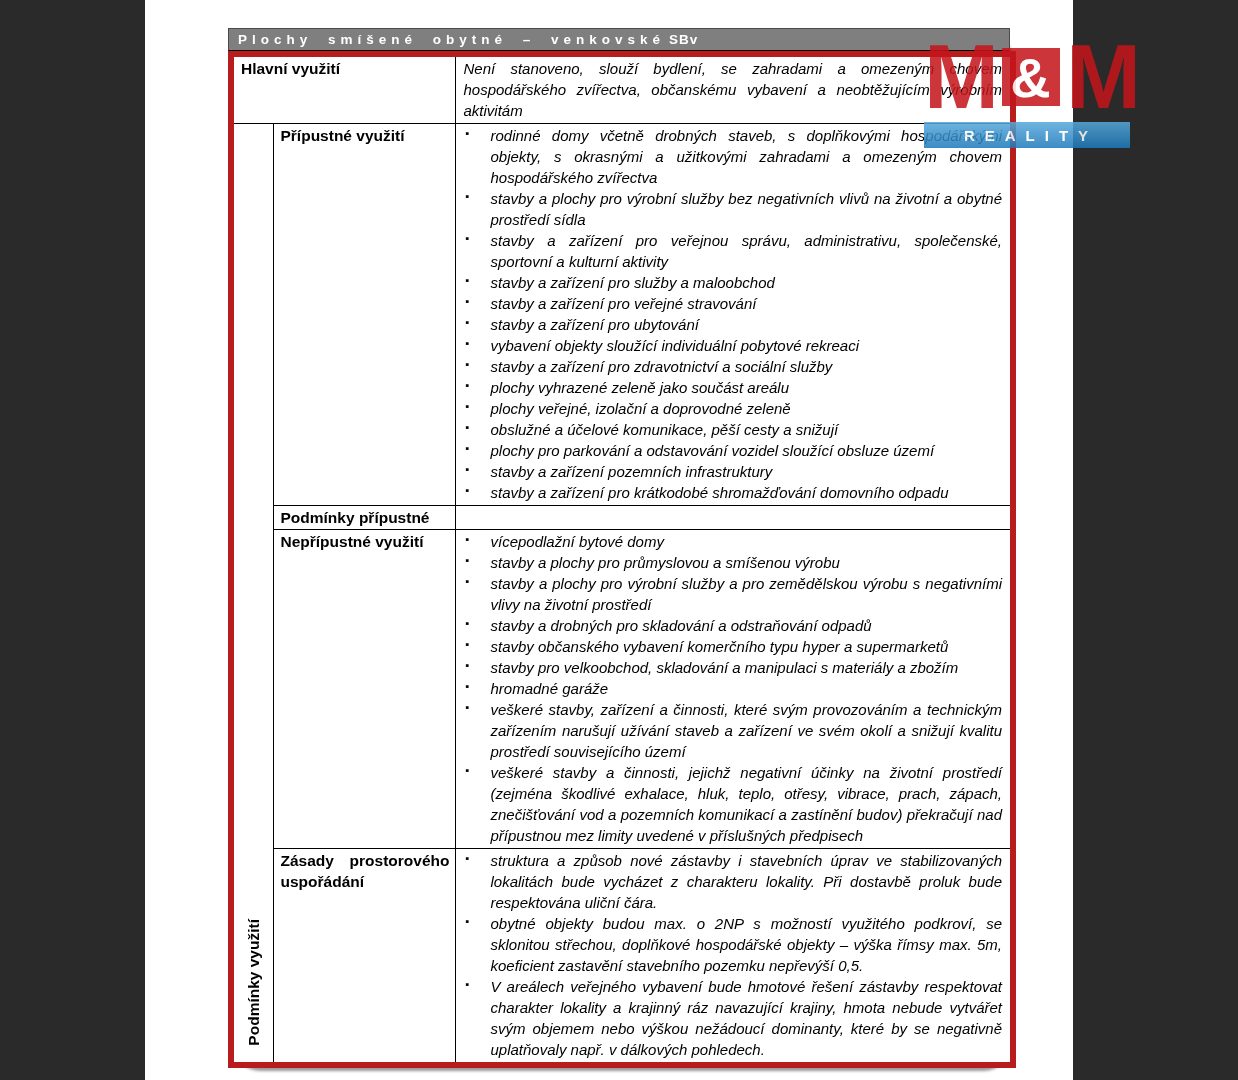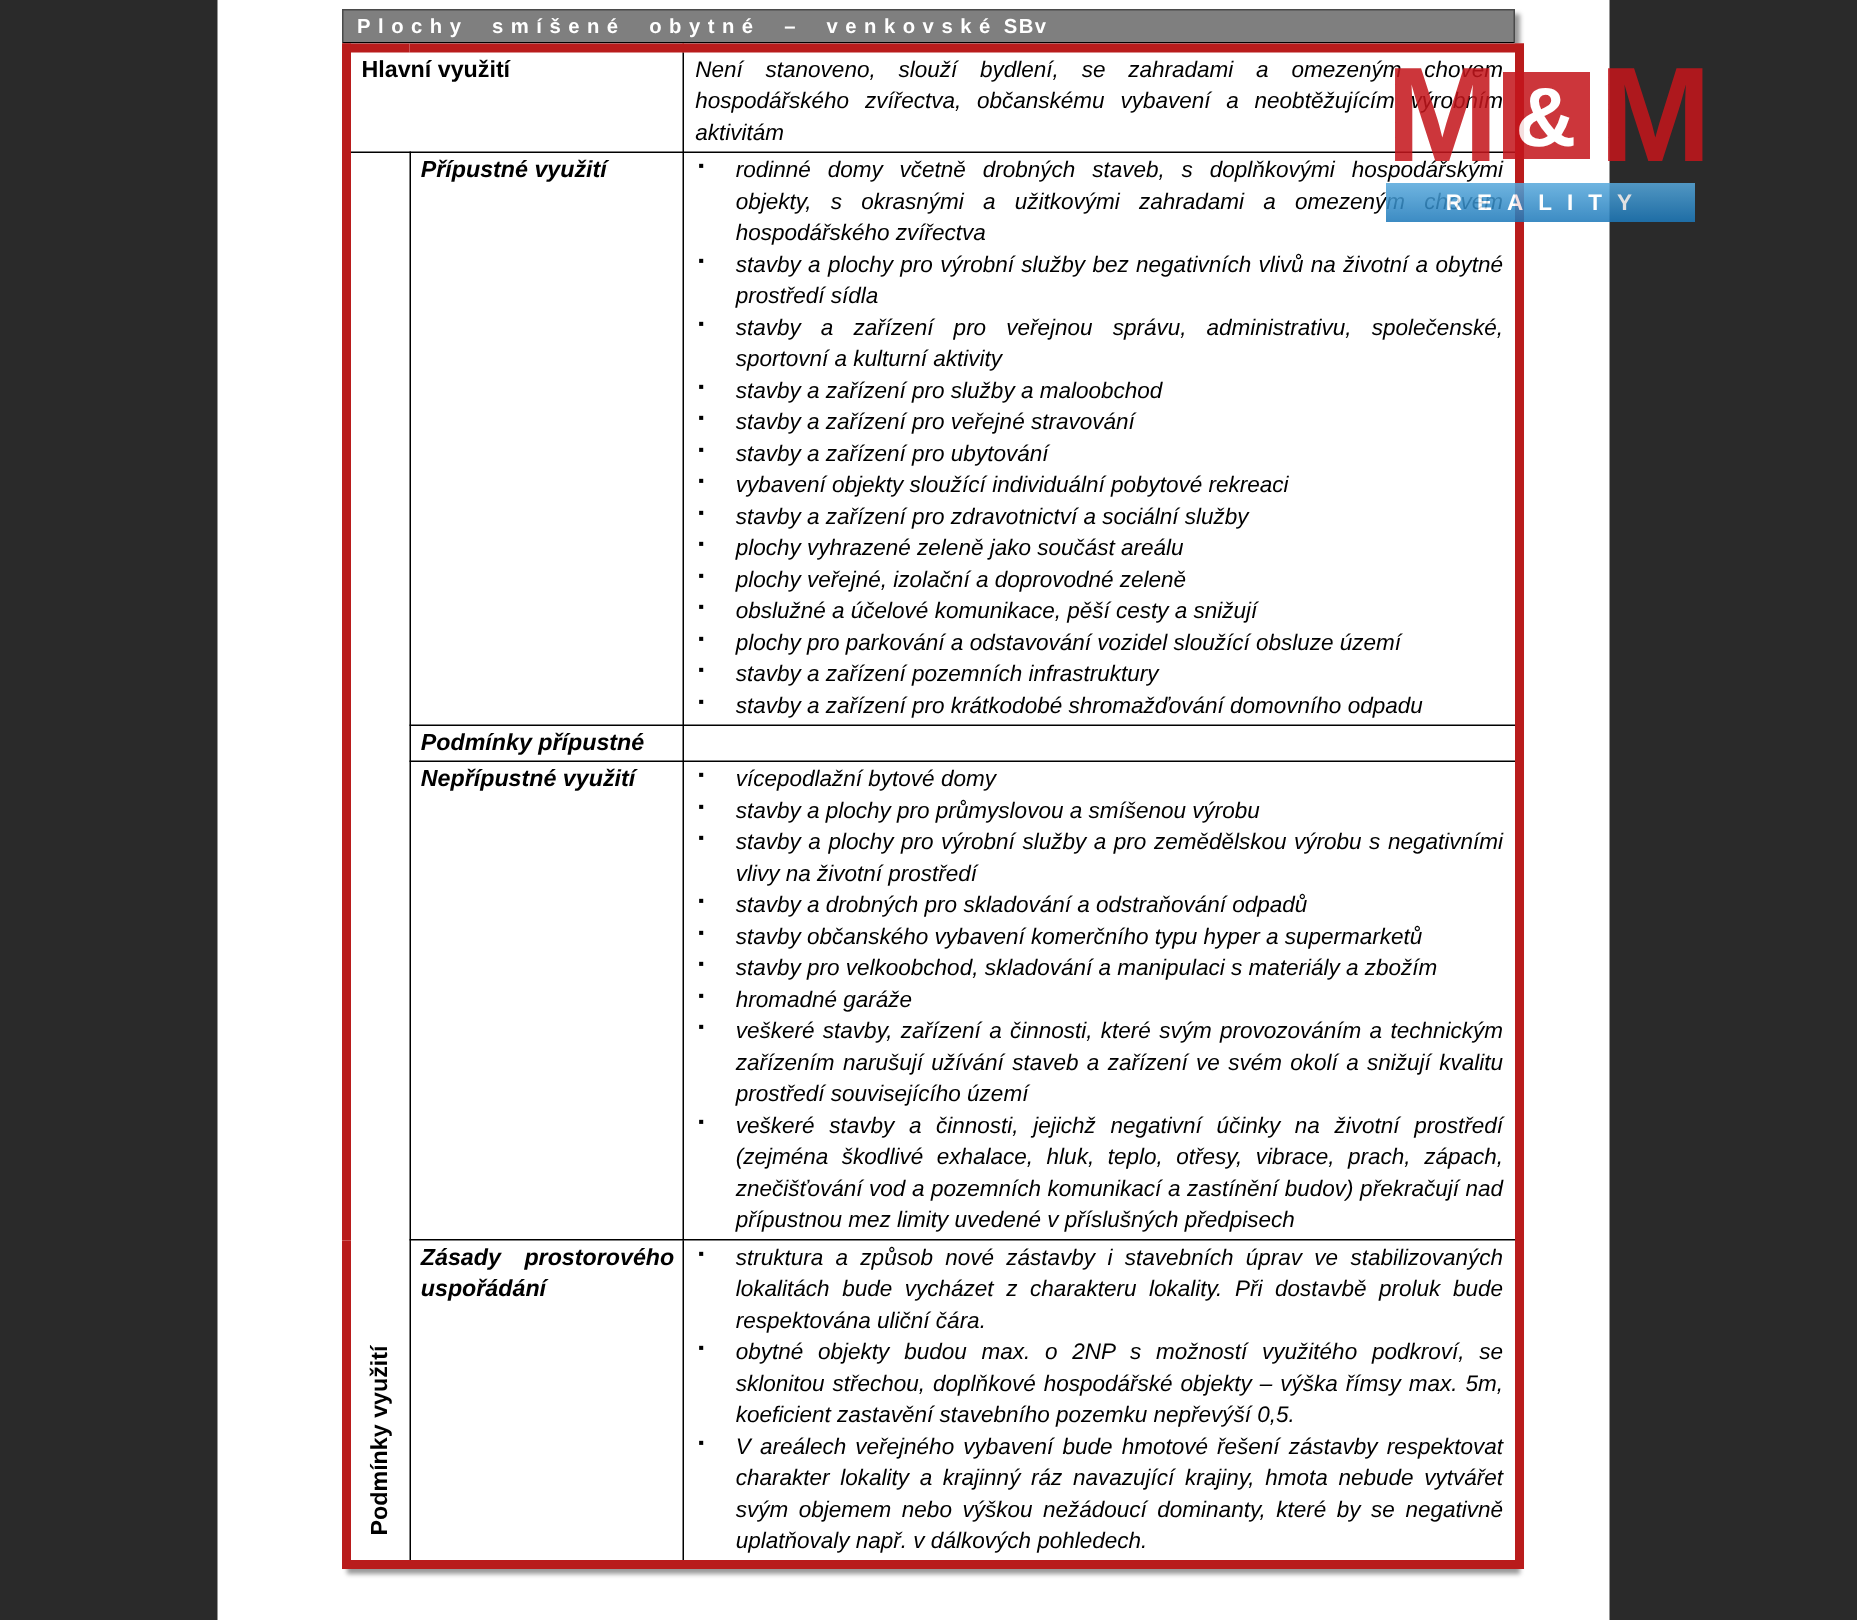--- a/index.html
+++ b/index.html
@@ -6,23 +6,24 @@
   body{
     width:1238px;height:1080px;position:relative;overflow:hidden;
     background:#2a2a2a;
     font-family:"Liberation Sans", sans-serif;
   }
   .page{
     position:absolute;left:145px;top:0;width:928px;height:1080px;
     background:#ffffff;
   }
   .doc{
-    position:absolute;left:83px;top:6px;width:782px;
+    position:absolute;left:83px;top:28px;width:782px;
     box-shadow:3px 3px 3px rgba(0,0,0,0.40);
     background:#fff;
+    border-radius:30px;
   }
   .titlebar{
     height:23px;background:#7f7f7f;color:#ffffff;
     border:1px solid #4a4a4a;border-bottom:1px solid #000;
     box-sizing:border-box;
     display:flex;align-items:center;padding-left:9px;
     font-weight:bold;font-size:13.5px;
     white-space:nowrap;overflow:hidden;
   }
   .titlebar .spaced{letter-spacing:5px;word-spacing:7px;}
@@ -31,21 +32,21 @@
     border-collapse:collapse;table-layout:fixed;width:782px;
     border:6px solid #b91c1c;background:#fff;
   }
   td{
     border:1px solid #000;vertical-align:top;box-sizing:border-box;
     font-size:15px;line-height:21px;color:#000;
   }
   tr.r1{height:65px;} tr.r2{height:377px;} tr.r3{height:23px;}
   tr.r4{height:319px;} tr.r5{height:206px;}
   .lbl{
-    font-weight:bold;font-style:italic;
+    font-weight:bold;
     padding:1px 5px 1px 7px;text-align:justify;font-size:15.5px;
   }
   .lbl.roman{font-style:normal;}
   .content{padding:1px 8px 2px 8px;text-align:justify;font-style:italic;}
   .li{position:relative;padding-left:27px;}
   .bm{position:absolute;left:2px;top:-2px;font-size:11px;}
   .vcell{position:relative;width:42px;padding:0;}
   .vwrap{
     position:absolute;left:0;top:0;right:0;bottom:0;
     display:flex;align-items:flex-end;justify-content:center;

